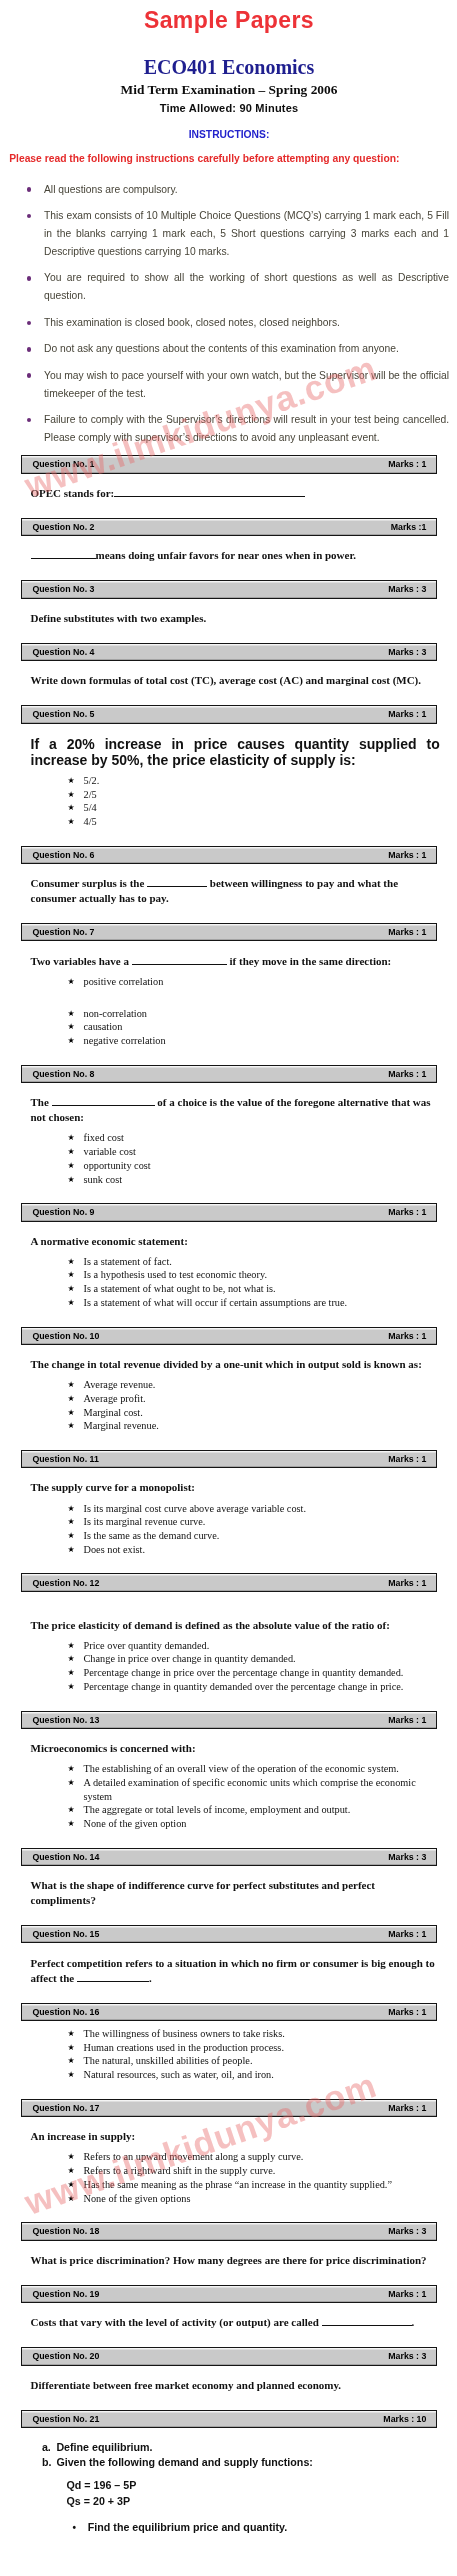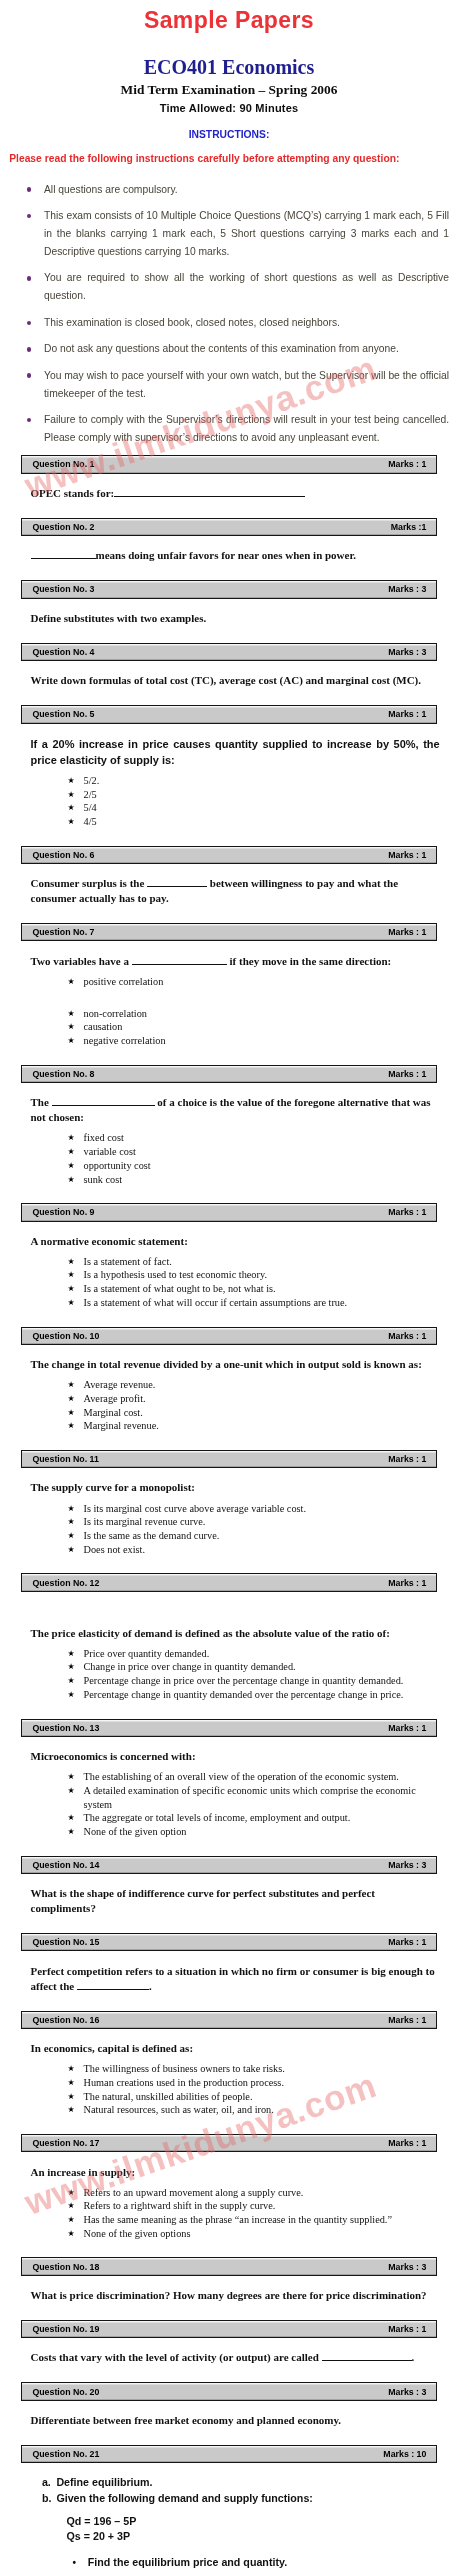--- a/index.html
+++ b/index.html
@@ -24,22 +24,22 @@
   .qsection { margin-bottom:17px; }
   .qbar { margin-left:21.4px; width:416px; height:18.3px; background:#c9c9c9;
           border:1.5px solid #151515; display:flex; justify-content:space-between; align-items:center;
           padding:0 10px; box-shadow: inset 0 1.5px 0 rgba(255,255,255,.8), inset 0 -0.8px 0 rgba(0,0,0,.25); }
   .qbar span { font:700 8.8px "Liberation Sans", sans-serif; color:#000; white-space:nowrap; }
 
   .qbody { padding:0 18.3px 0 30.5px; }
   p.stem { margin:12.2px 0 0; font-size:11px; line-height:15px; }
   p.serif { font-family:"Liberation Serif", serif; font-weight:700; }
   p.serif-bold { font-family:"Liberation Serif", serif; font-weight:700; }
-  p.sans-bold { font-family:"Liberation Sans", sans-serif; font-weight:700; font-size:11px; line-height:16px; text-align:justify; }
-  p.extra-top { margin-top:34px; }
+  p.sans-bold { font-family:"Liberation Sans", sans-serif; font-weight:700; font-size:14px; line-height:16px; text-align:justify; }
+  p.extra-top { margin-top:26px; }
   .blank { display:inline-block; height:10.7px; border-bottom:1.1px solid #111; vertical-align:baseline; }
 
   .options { margin-top:6.1px; }
   .opt { display:flex; padding-left:37px; font:400 10.3px/13.7px "Liberation Serif", serif; }
   .opt .star { flex:none; width:16px; font-size:8px; line-height:13.7px; color:#000; }
   .opt.gap-after { margin-bottom:18.3px; }
 
   .alpha-list { margin-top:12.2px; }
   .alpha-row { display:flex; padding-left:11.4px; font:700 10.7px/15.3px "Liberation Sans", sans-serif; }
   .alpha-row .alpha-label { flex:none; width:14.5px; }
@@ -359,21 +359,20 @@
         <div class="qbody">
           <p class="stem serif">Perfect competition refers to a situation in which no firm or consumer is big enough to affect the <span class="blank" style="width: 72px;"></span>.</p>
         </div>
       </section>
       <section class="qsection">
         <div class="qbar">
           <span class="qnum">Question No. 16</span>
           <span class="qmarks">Marks : 1</span>
         </div>
         <div class="qbody">
-          <p class="stem serif-bold">In economics, capital is defined as:</p>
           <div class="options">
             <div class="opt">
               <span class="star">★</span>
               <span>The willingness of business owners to take risks.</span>
             </div>
             <div class="opt">
               <span class="star">★</span>
               <span>Human creations used in the production process.</span>
             </div>
             <div class="opt">

